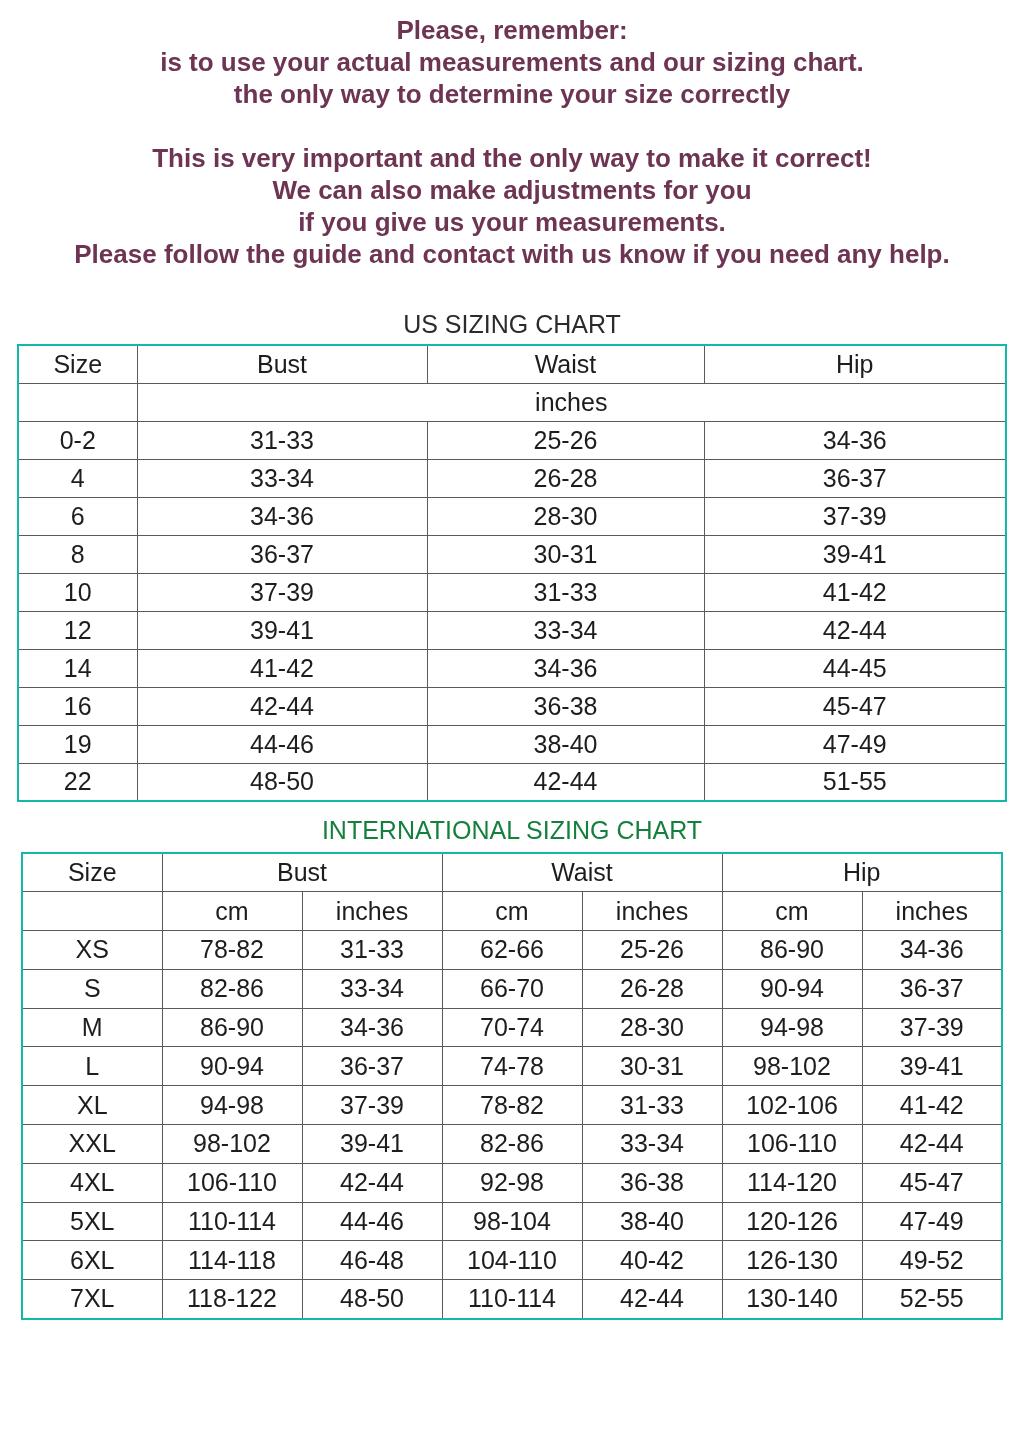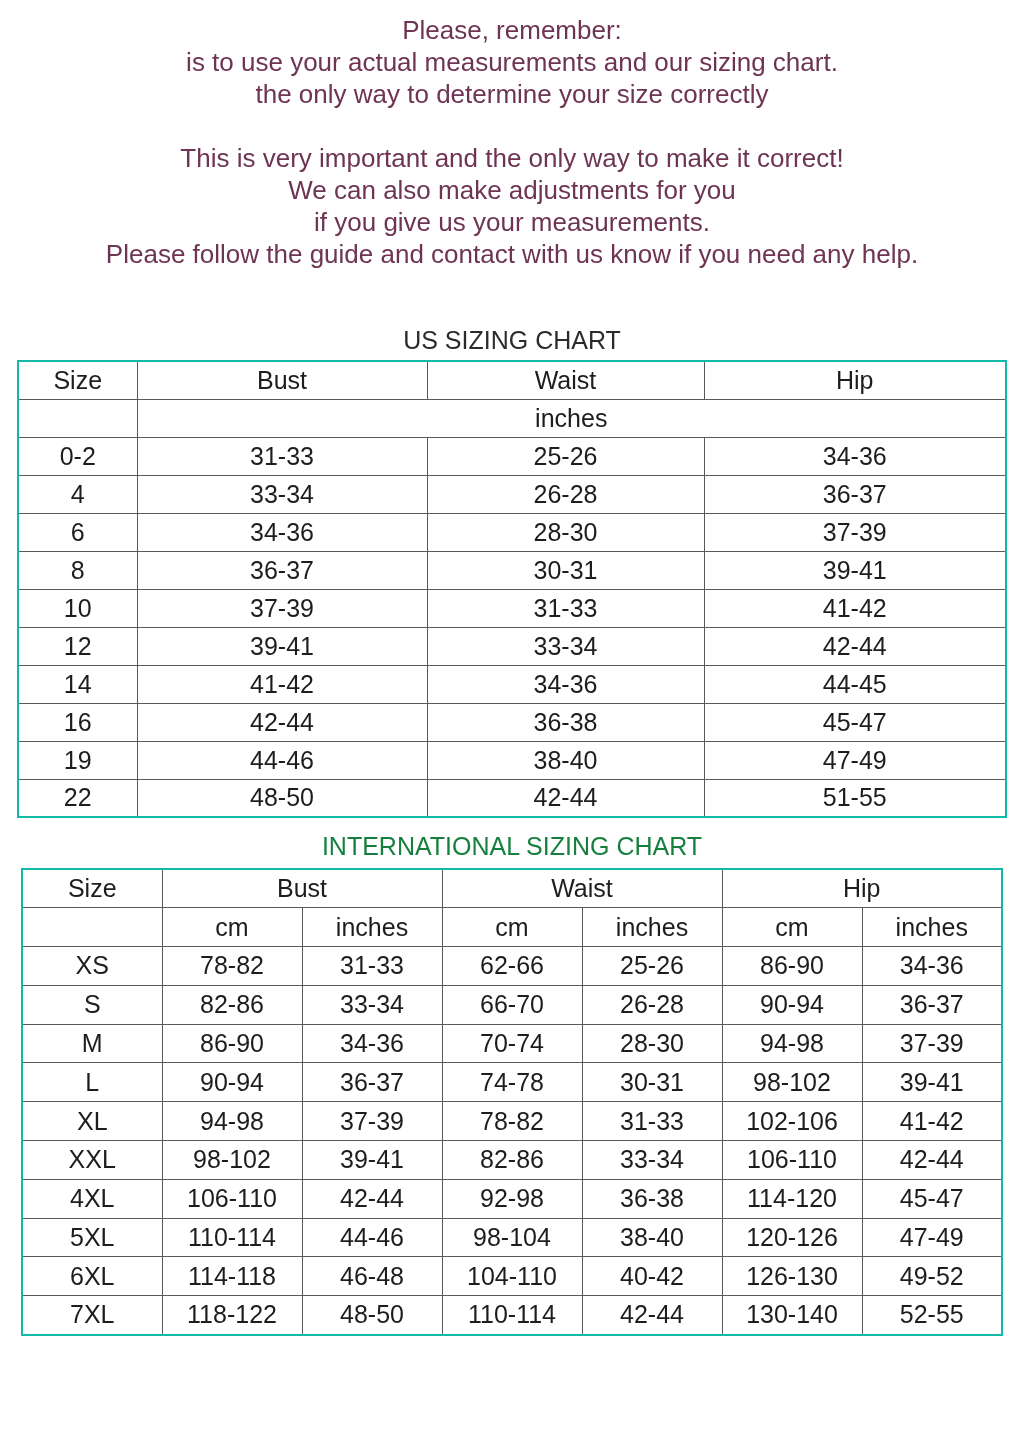--- a/index.html
+++ b/index.html
@@ -12,29 +12,29 @@
     font-family: "Liberation Sans", "DejaVu Sans", sans-serif;
     overflow: hidden;
   }
   .intro {
     text-align: center;
     color: #6e3453;
     font-size: 26px;
     line-height: 32px;
     font-weight: 300;
   }
-  .intro .intro-line { min-height: 32px; }
+  .intro .intro-line { min-height: 32px; font-weight: bold; }
   .chart-title {
     text-align: center;
     color: #2b2b2b;
     font-size: 25px;
     font-weight: 400;
     line-height: 28px;
   }
-  .us-title   { margin-top: 56px; margin-bottom: 6px; }
+  .us-title   { margin-top: 40px; margin-bottom: 6px; }
   .intl-title { margin-top: 14px; margin-bottom: 8px; }
   table {
     border-collapse: collapse;
     margin: 0 auto;
     table-layout: fixed;
     border: 2px solid #14b8a6;
   }
   .us-table   { width: 988px; }
   .intl-table { width: 982px; }
   th, td {

